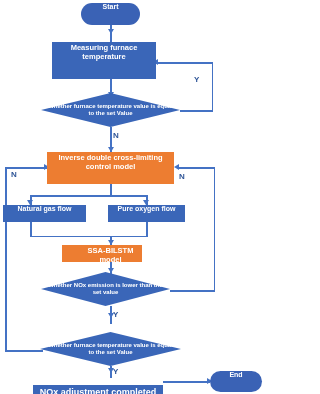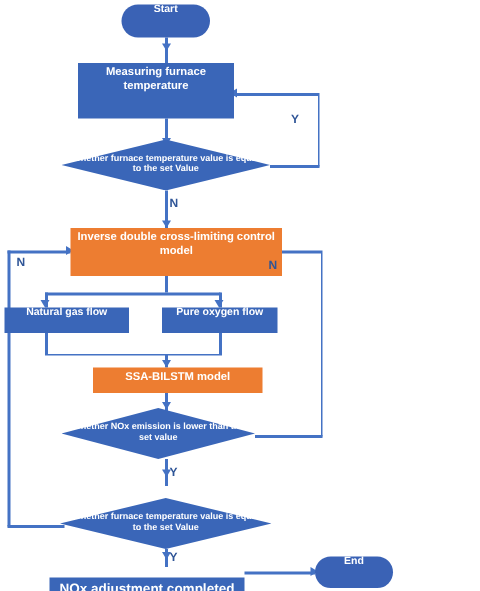--- a/index.html
+++ b/index.html
@@ -169,33 +169,33 @@
 
   <div class="node process-blue" style="left:52px; top:42px; width:104px; height:37px;">
     <span>Measuring furnace temperature</span>
   </div>
 
   <div class="diamond-wrap" style="left:41px; top:93px; width:139px; height:34px;">
     <div class="diamond-shape"></div>
     <div class="diamond-label">Whether furnace temperature value is equal to the set  Value</div>
   </div>
 
-  <div class="node process-orange" style="left:47px; top:152px; width:141px; height:32px;">
+  <div class="node process-orange" style="left:47px; top:152px; width:127px; height:32px;">
     <span>Inverse double cross-limiting control model</span>
   </div>
 
   <div class="node small-box" style="left:3px; top:205px; width:83px; height:17px;">
     <span>Natural gas flow</span>
   </div>
 
   <div class="node small-box" style="left:108px; top:205px; width:77px; height:17px;">
     <span>Pure oxygen flow</span>
   </div>
 
-  <div class="node process-orange" style="left:62px; top:245px; width:113px; height:17px;">
+  <div class="node process-orange" style="left:62px; top:245px; width:80px; height:17px;padding-left:20px;">
     <span>SSA-BILSTM model</span>
   </div>
 
   <div class="diamond-wrap" style="left:41px; top:272px; width:129px; height:34px;">
     <div class="diamond-shape"></div>
     <div class="diamond-label">Whether NOx emission is lower than the set value</div>
   </div>
 
   <div class="diamond-wrap" style="left:40px; top:332px; width:141px; height:34px;">
     <div class="diamond-shape"></div>

